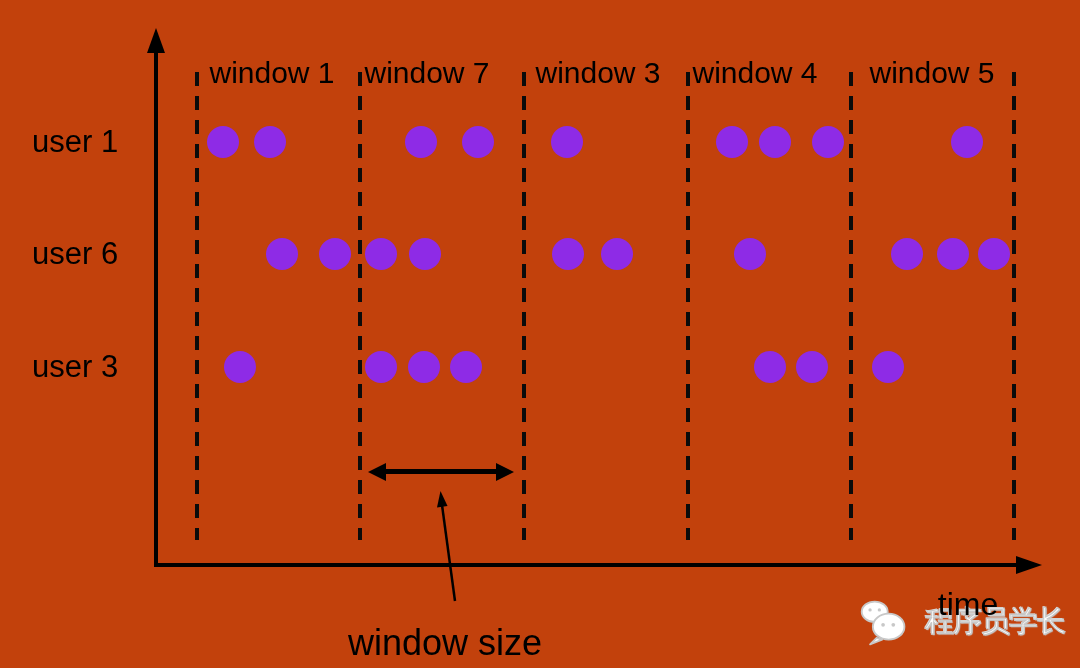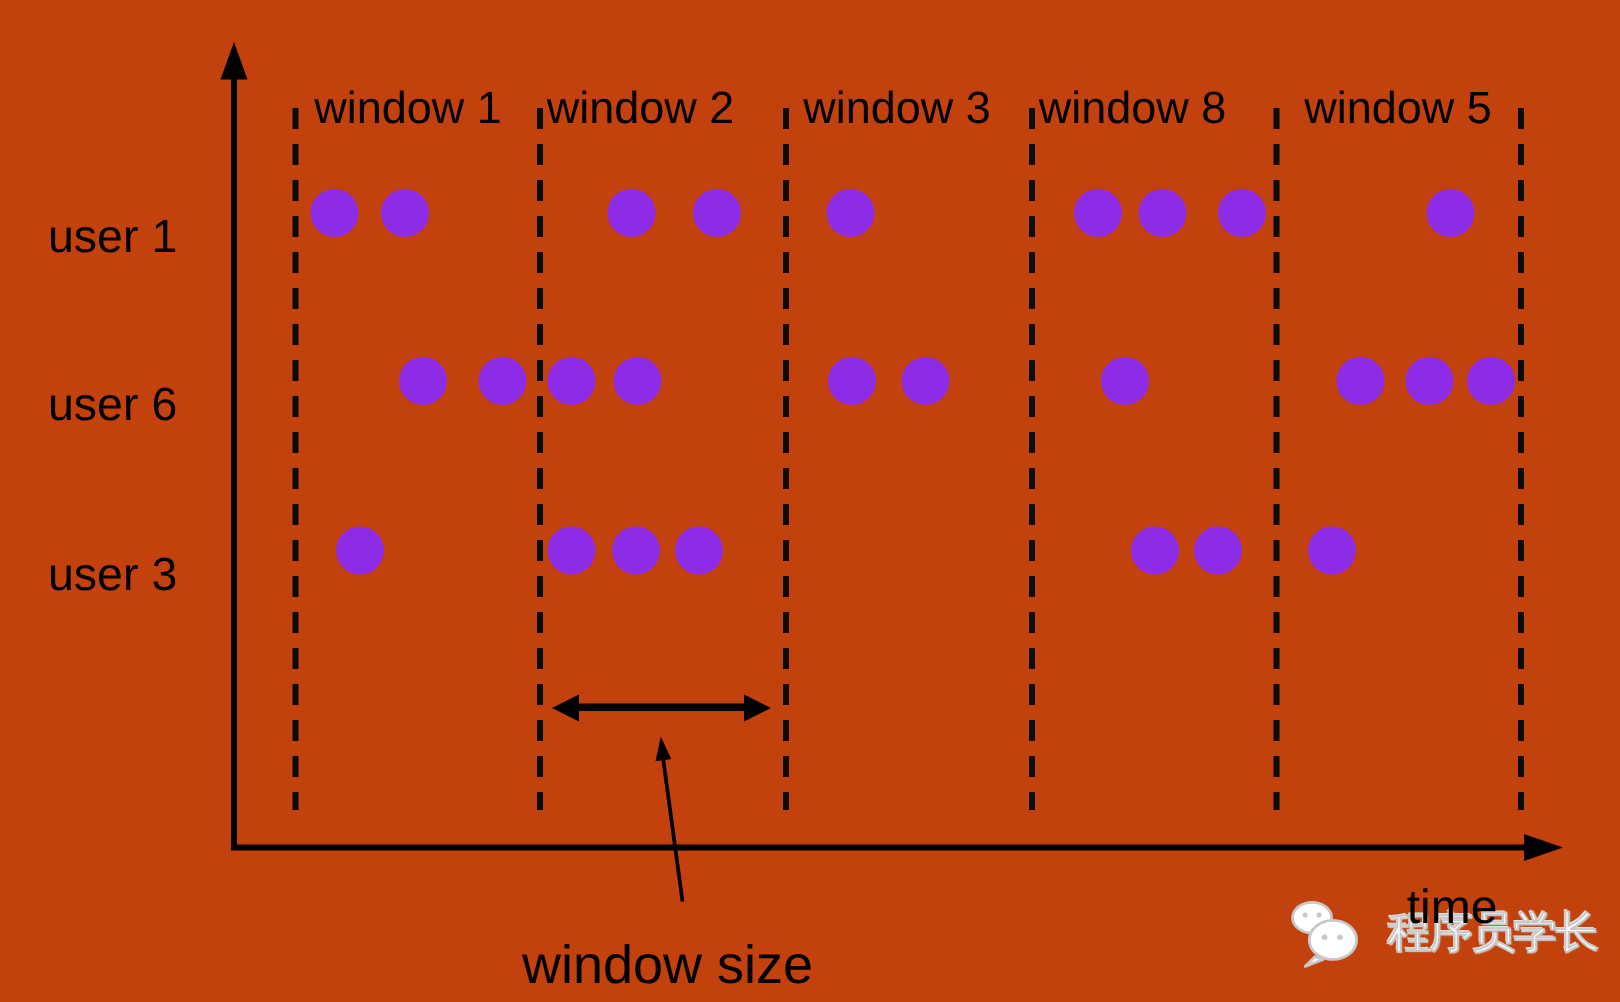--- a/index.html
+++ b/index.html
@@ -14,21 +14,21 @@
     border-left:9px solid transparent;border-right:9px solid transparent;border-bottom:25px solid #000;}
   .x-axis{position:absolute;left:154px;top:563px;width:864px;height:4px;background:#000;}
   .x-arrowhead{position:absolute;left:1016px;top:556px;width:0;height:0;
     border-top:9px solid transparent;border-bottom:9px solid transparent;border-left:26px solid #000;}
   
   .boundary{position:absolute;top:72px;width:4px;height:468px;
     background:repeating-linear-gradient(180deg,#0b0b0b 0 14px,transparent 14px 24px);}
   
   .window-label{position:absolute;top:56px;transform:translateX(-50%);font-size:30px;white-space:nowrap;}
   .wl1{left:272px}.wl2{left:427px}.wl3{left:598px}.wl4{left:755px}.wl5{left:932px}
-  .user-label{position:absolute;left:32px;transform:translateY(-50%);font-size:31px;white-space:nowrap;margin-top:16px;}
+  .user-label{position:absolute;left:32px;transform:translateY(-50%);font-size:31px;white-space:nowrap;}
   .ul1{top:142px}.ul2{top:254px}.ul3{top:367px}
   
   .dot{position:absolute;width:32px;height:32px;border-radius:50%;
     background:var(--dot-color,#8e2be6);transform:translate(-50%,-50%);}
   
   .ws-shaft{position:absolute;left:382px;top:469px;width:118px;height:5px;background:#000;}
   .ws-head-left{position:absolute;left:368px;top:463px;width:0;height:0;
     border-top:9px solid transparent;border-bottom:9px solid transparent;border-right:18px solid #000;}
   .ws-head-right{position:absolute;left:496px;top:463px;width:0;height:0;
     border-top:9px solid transparent;border-bottom:9px solid transparent;border-left:18px solid #000;}
@@ -48,23 +48,23 @@
 <body>
 
 <div class="canvas" id="canvas" style="--dot-color: #8e2be6; --wm-color: #c8c8c8;">
 
   <div class="y-axis"></div>
   <div class="y-arrowhead"></div>
   <div class="x-axis"></div>
   <div class="x-arrowhead"></div>
 
   <div class="window-label wl1">window 1</div>
-  <div class="window-label wl2">window 2</div>
+  <div class="window-label wl2">window 7</div>
   <div class="window-label wl3">window 3</div>
-  <div class="window-label wl4">window 8</div>
+  <div class="window-label wl4">window 4</div>
   <div class="window-label wl5">window 5</div>
 
   <div class="user-label ul1">user 1</div>
   <div class="user-label ul2">user 6</div>
   <div class="user-label ul3">user 3</div>
 
   <div class="ws-shaft"></div>
   <div class="ws-head-left"></div>
   <div class="ws-head-right"></div>
   <svg class="pointer-svg" viewBox="0 0 55 130">

